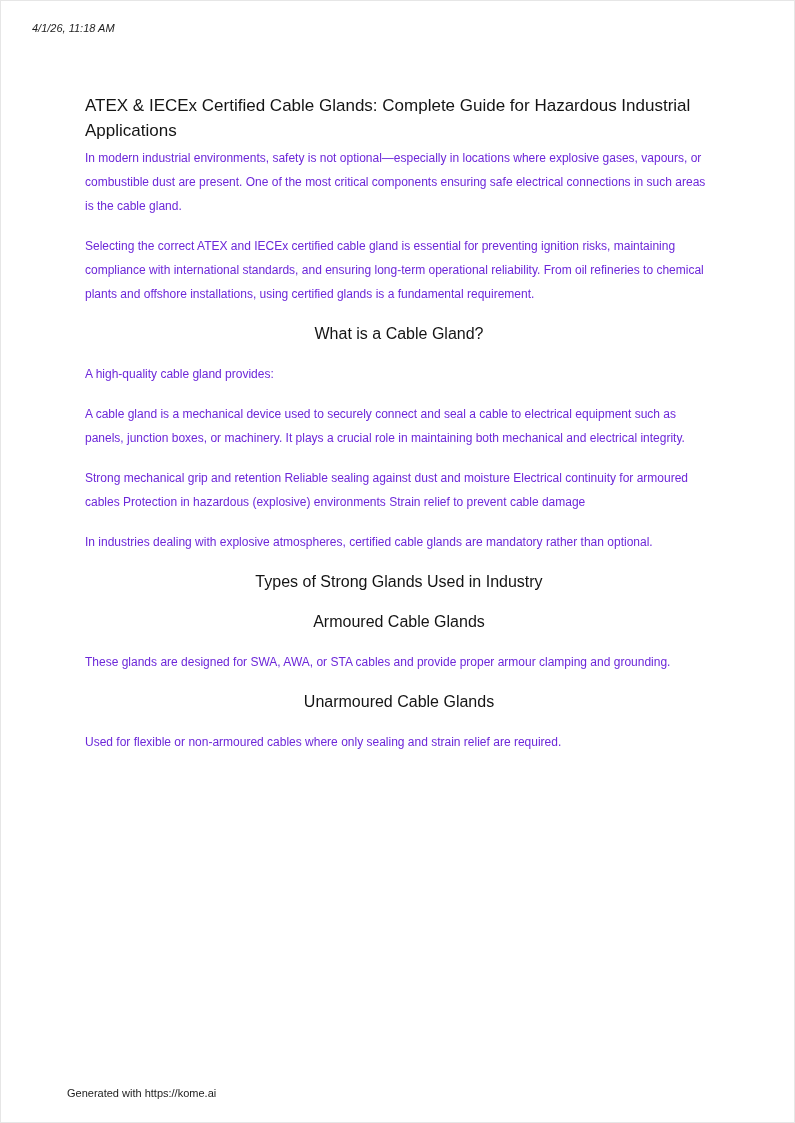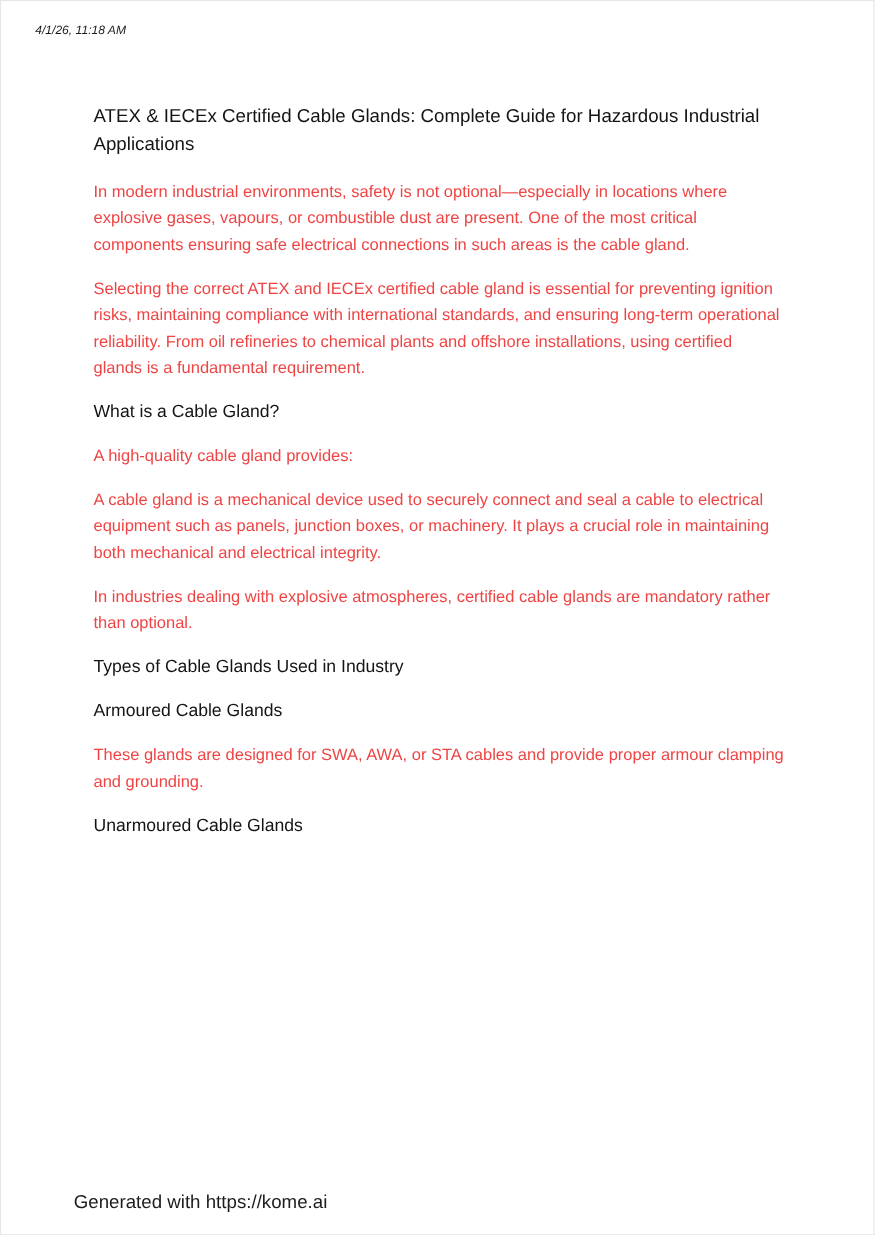--- a/index.html
+++ b/index.html
@@ -23,50 +23,51 @@
       left: 31px;
       font-size: 11px;
       line-height: 14px;
       color: #1c1c1c;
       font-style: italic;
     }
     .print-footer {
       position: absolute;
       bottom: 22px;
       left: 66px;
-      font-size: 17px;
+      font-size: 11px;
       line-height: 14px;
       color: #1c1c1c;
     }
     .doc {
       position: absolute;
       top: 92px;
       left: 84px;
       width: 628px;
     }
     .doc h1 {
       font-size: 17px;
       font-weight: 400;
       line-height: 25px;
-      margin: 0 0 20px 0;
+      margin: 0 0 3px 0;
       color: #141414;
     }
     .doc h2 {
       font-size: 16px;
       font-weight: 400;
       line-height: 24px;
       margin: 0 0 16px 0;
       color: #141414;
+      text-align: center;
     }
     .doc p {
-      font-size: 15px;
+      font-size: 12px;
       font-weight: 400;
       line-height: 24px;
       margin: 0 0 16px 0;
-      color: #ef4444;
+      color: #6d28d9;
     }
   </style>
 </head>
 <body>
 
 <header class="print-header">
   <span>4/1/26, 11:18 AM</span>
 </header>
 
 <main class="doc">
@@ -75,29 +76,31 @@
   <p>In modern industrial environments, safety is not optional—especially in locations where explosive gases, vapours, or combustible dust are present. One of the most critical components ensuring safe electrical connections in such areas is the cable gland.</p>
 
   <p>Selecting the correct ATEX and IECEx certified cable gland is essential for preventing ignition risks, maintaining compliance with international standards, and ensuring long-term operational reliability. From oil refineries to chemical plants and offshore installations, using certified glands is a fundamental requirement.</p>
 
   <h2>What is a Cable Gland?</h2>
 
   <p>A high-quality cable gland provides:</p>
 
   <p>A cable gland is a mechanical device used to securely connect and seal a cable to electrical equipment such as panels, junction boxes, or machinery. It plays a crucial role in maintaining both mechanical and electrical integrity.</p>
 
+  <p>Strong mechanical grip and retention Reliable sealing against dust and moisture Electrical continuity for armoured cables Protection in hazardous (explosive) environments Strain relief to prevent cable damage</p>
 
   <p>In industries dealing with explosive atmospheres, certified cable glands are mandatory rather than optional.</p>
 
-  <h2>Types of Cable Glands Used in Industry</h2>
+  <h2>Types of Strong Glands Used in Industry</h2>
 
 
   <h2>Armoured Cable Glands</h2>
 
   <p>These glands are designed for SWA, AWA, or STA cables and provide proper armour clamping and grounding.</p>
 
   <h2>Unarmoured Cable Glands</h2>
 
+  <p>Used for flexible or non-armoured cables where only sealing and strain relief are required.</p>
 </main>
 
 <footer class="print-footer">
   <span>Generated with https://kome.ai</span>
 </footer>
 
 </body></html>

